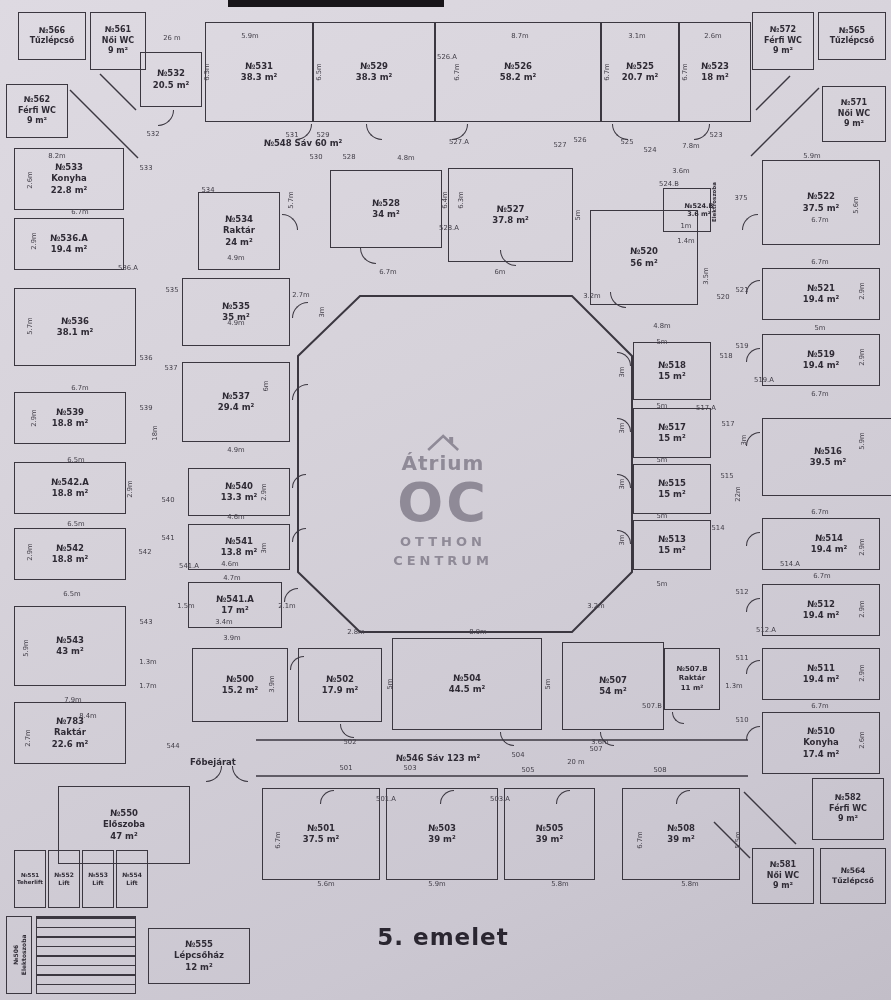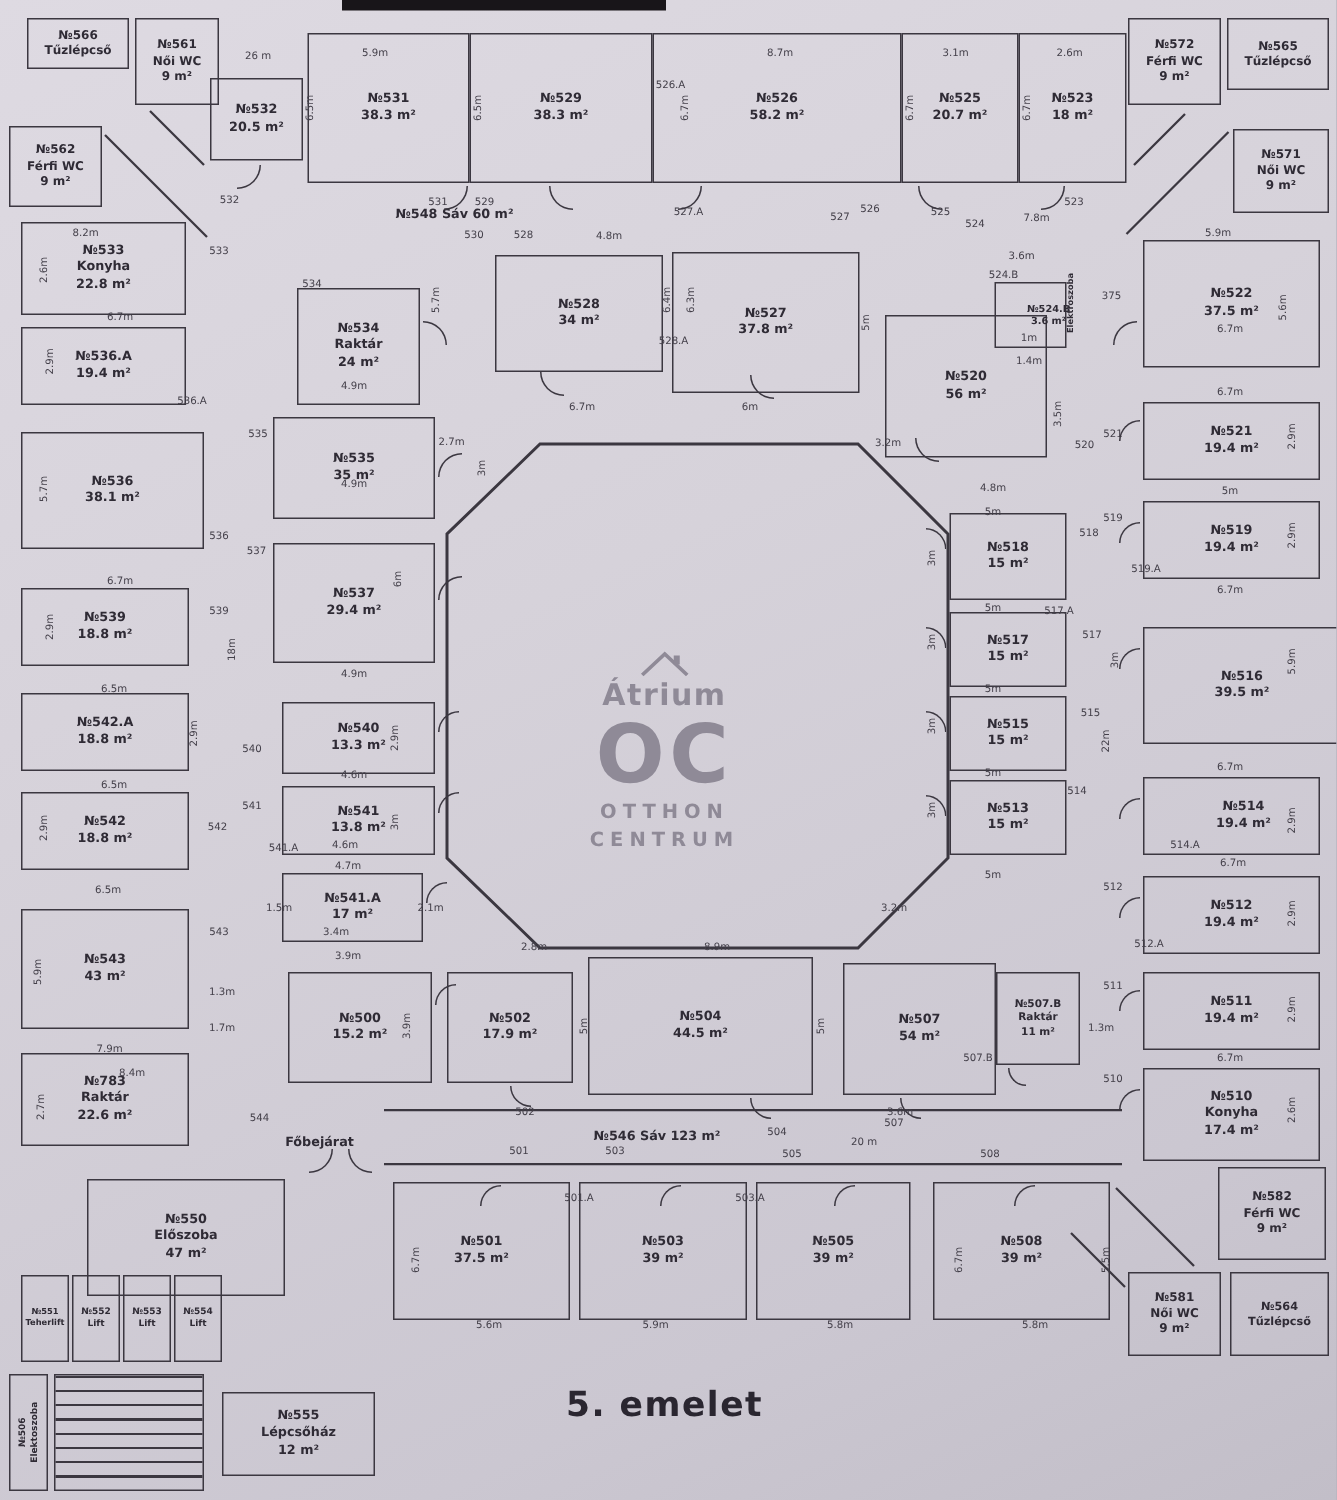--- a/index.html
+++ b/index.html
@@ -62,21 +62,21 @@
       <rect x="23" y="4" width="4" height="6" fill="#8f8a97"></rect>
     </svg>
     <div class="logo-atrium">Átrium</div>
     <div class="logo-oc">OC</div>
     <div class="logo-line">OTTHON</div>
     <div class="logo-line">CENTRUM</div>
   </div>
 
   <div class="floor-title">5. emelet</div>
 
-<div class="room" style="left: 18px; top: 12px; width: 68px; height: 34px;">
+<div class="room" style="left: 18px; top: 12px; width: 68px; height: 48px;">
       <div class="rlabel" style="font-size: 8px;">
         <div>№566</div>
         <div>Tűzlépcső</div>
       </div>
     </div>
     <div class="room" style="left: 90px; top: 12px; width: 56px; height: 58px;">
       <div class="rlabel" style="font-size: 8px;">
         <div>№561</div>
         <div>Női WC</div>
         <div>9 m²</div>
@@ -429,21 +429,21 @@
         <div>№501</div>
         <div>37.5 m²</div>
       </div>
     </div>
     <div class="room" style="left: 386px; top: 788px; width: 112px; height: 92px;">
       <div class="rlabel">
         <div>№503</div>
         <div>39 m²</div>
       </div>
     </div>
-    <div class="room" style="left: 504px; top: 788px; width: 103px; height: 92px;">
+    <div class="room" style="left: 504px; top: 788px; width: 91px; height: 92px;">
       <div class="rlabel">
         <div>№505</div>
         <div>39 m²</div>
       </div>
     </div>
     <div class="room" style="left: 622px; top: 788px; width: 118px; height: 92px;">
       <div class="rlabel">
         <div>№508</div>
         <div>39 m²</div>
       </div>

